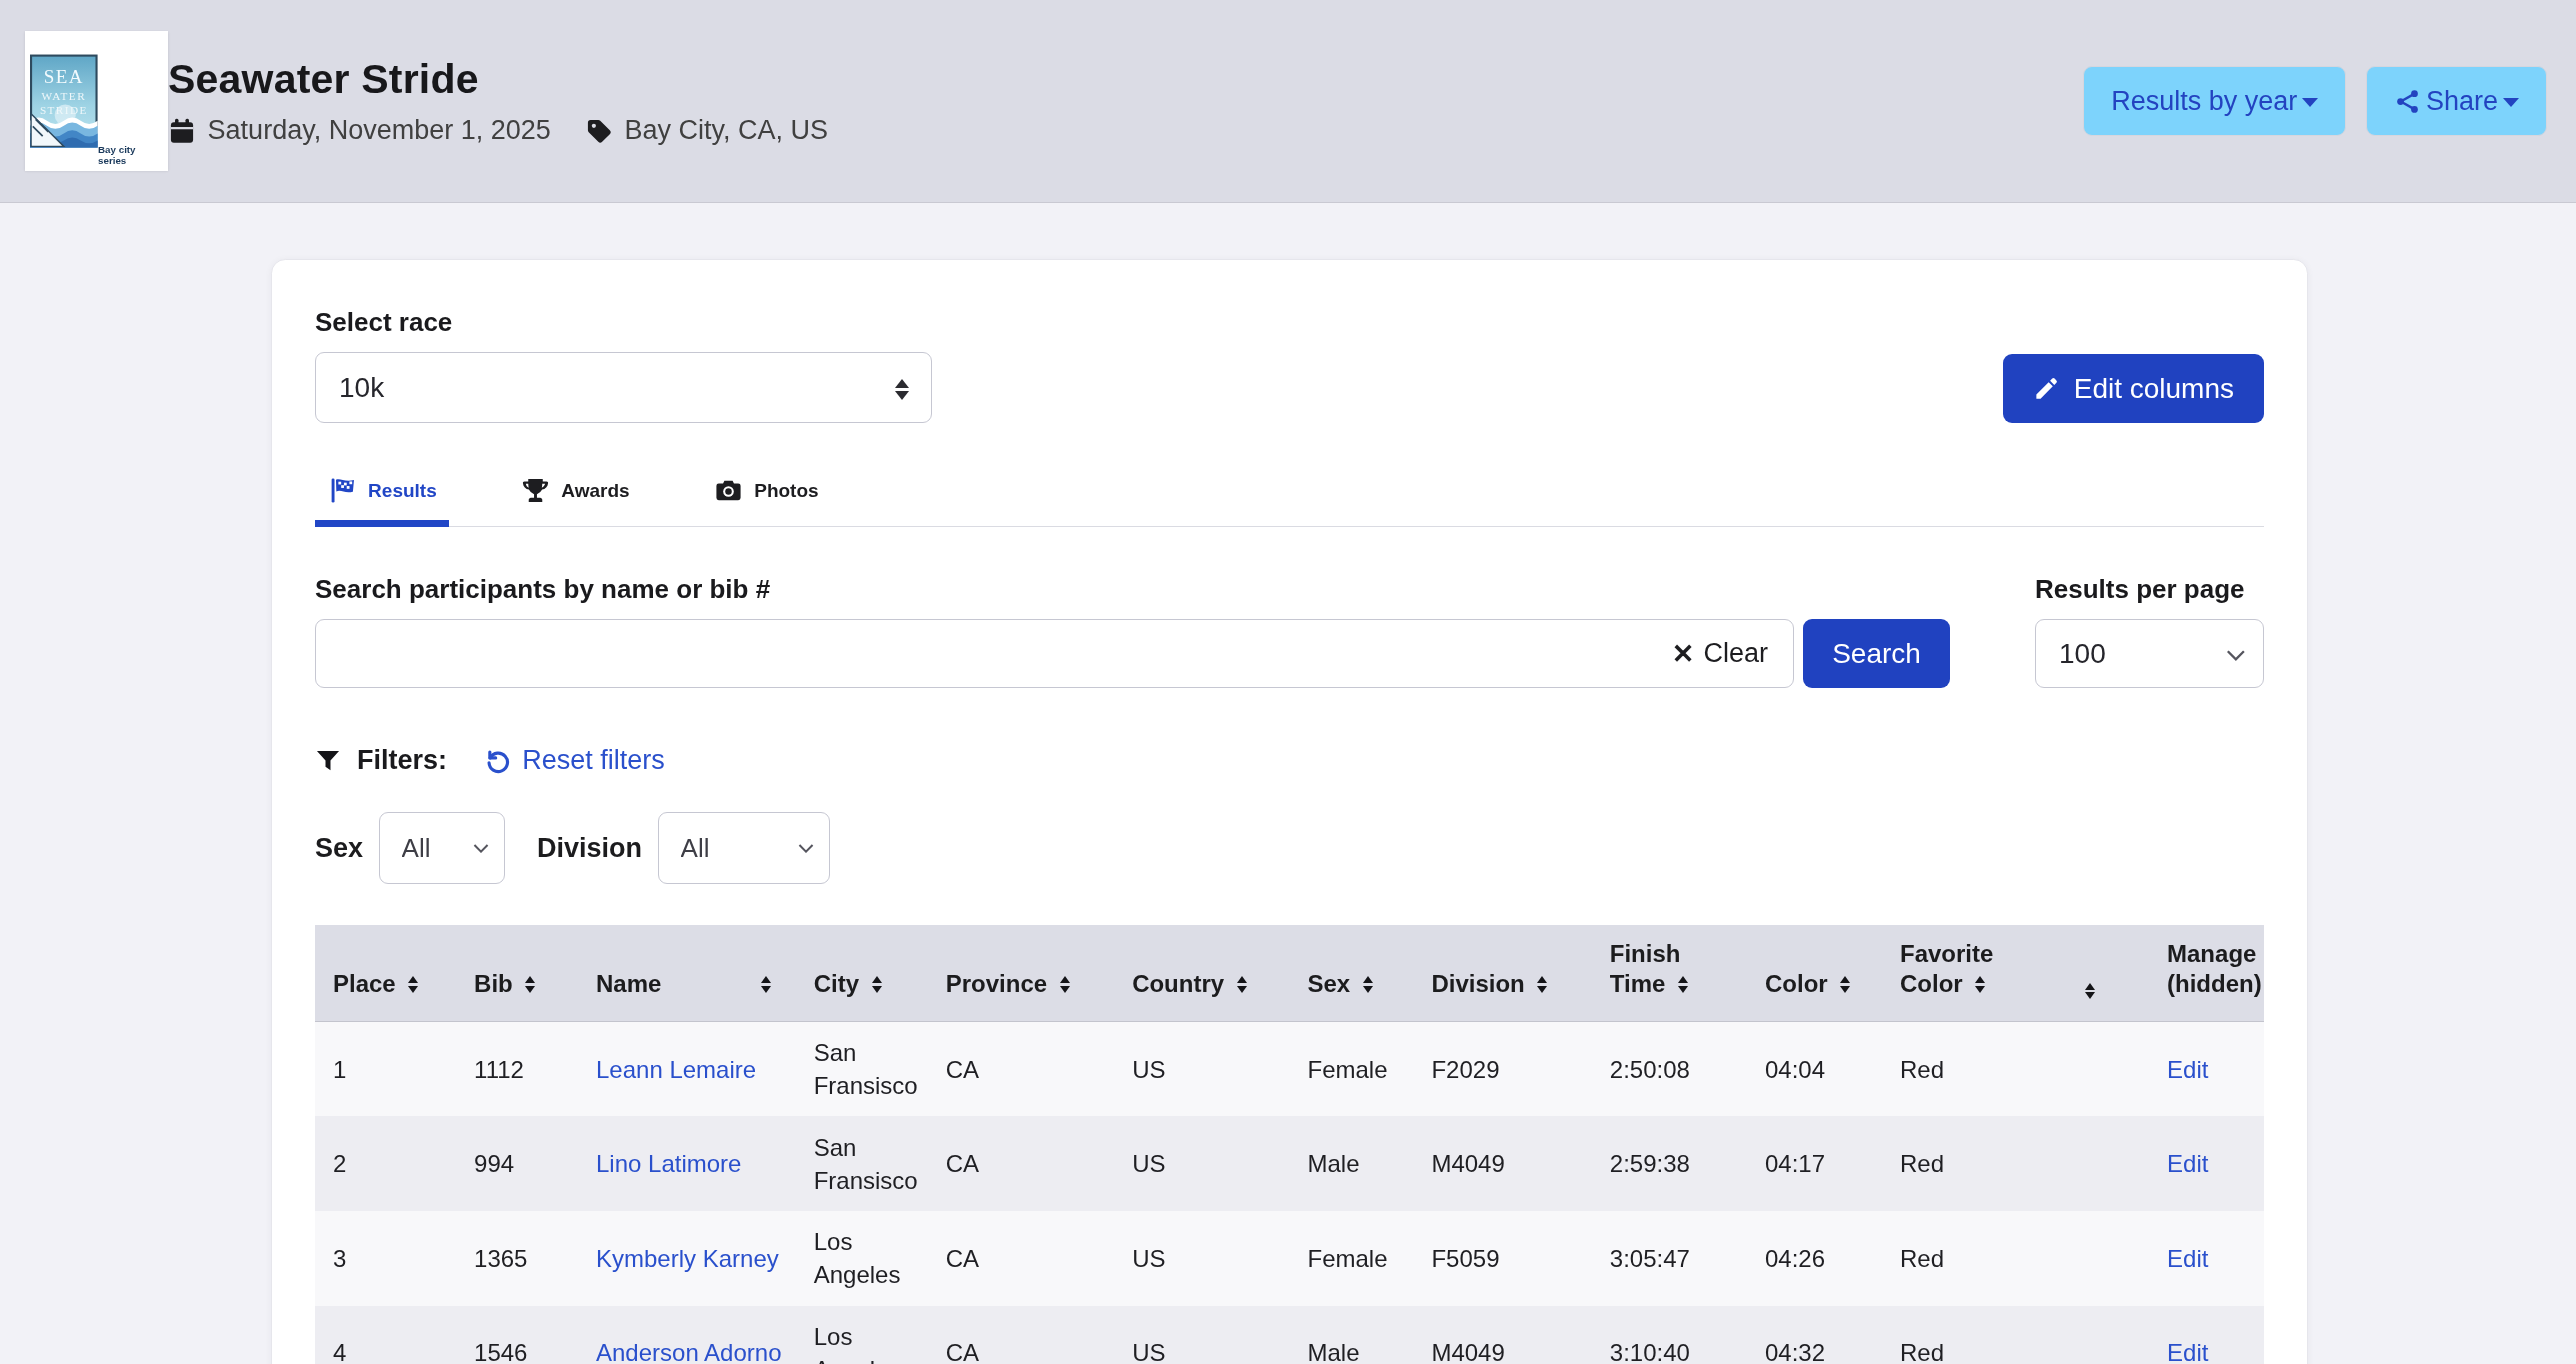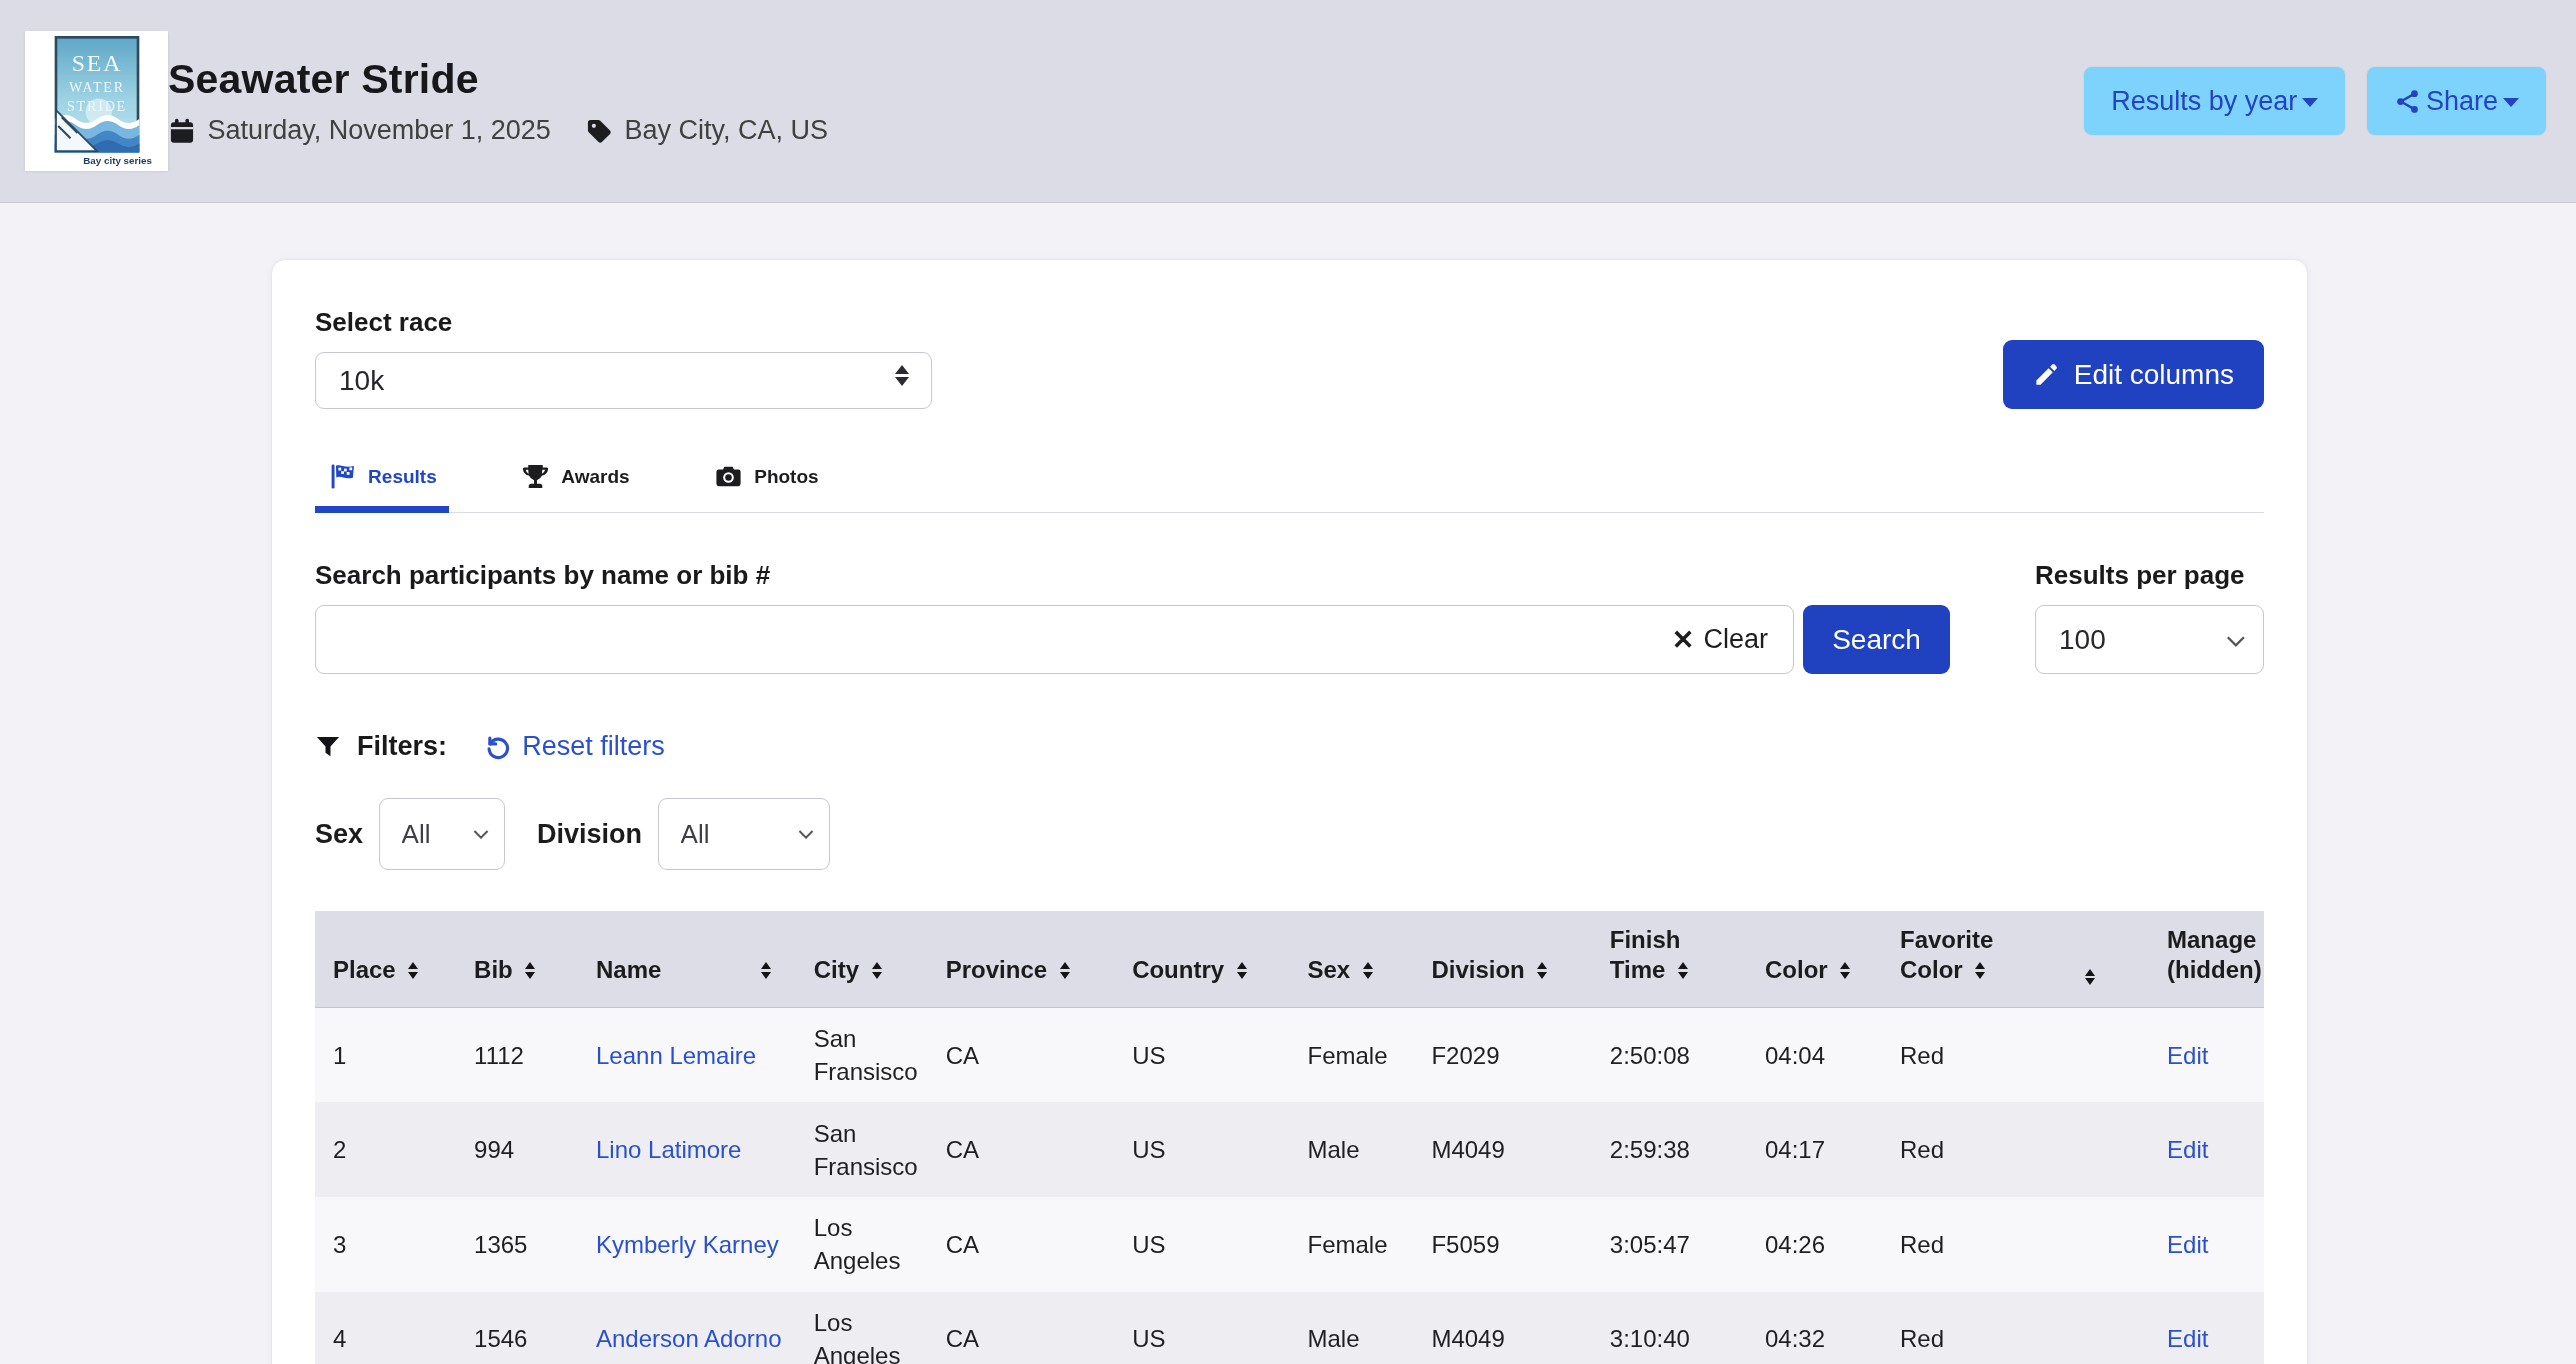--- a/index.html
+++ b/index.html
@@ -8,21 +8,21 @@
     --ink:#1c1c1e; --border:#c6c7d2; --card-border:#e6e6ec;
   }
   *{box-sizing:border-box; margin:0; padding:0;}
   html,body{width:2576px; height:1365px; overflow:hidden;}
   body{font-family:"Liberation Sans",sans-serif; background:var(--page-bg); color:var(--ink);}
 
   
   .topbar{height:203px; background:var(--header-bg); border-bottom:1.8px solid #c9c9d2;
           display:flex; align-items:center; padding:0 29px 0 25px;}
   .logo-card{width:143px; height:140px; background:#fff; box-shadow:0 0.9px 2.7px rgba(0,0,0,.12);
-             display:flex; flex-direction:column; align-items:center; justify-content:center; padding:5.4px;}
+             display:flex; align-items:center; justify-content:center; padding:5.4px;}
   .logo-caption{font-size:9.8px; font-weight:bold; color:#1b3a5c; align-self:flex-end; margin:1.8px 10.7px 0 0;}
   .title-block{}
   .event-title{font-size:41px; font-weight:bold; color:#18181b; letter-spacing:0.2px;}
   .meta-row{display:flex; align-items:center; margin-top:12.5px; font-size:27px; color:#404040;}
   .meta-row .icn{width:28px; height:28px; margin-right:11.6px; flex:none;}
   .meta-gap{width:34px;}
   .top-actions{margin-left:auto; display:flex; gap:19.7px;}
   .btn-light{display:flex; align-items:center; gap:5px; height:70px; padding:0 27px;
              background:#7dd3fc; border:0.9px solid #d6d6de; border-radius:9px;
              color:#2343c0; font-size:27px; font-weight:500; cursor:pointer;}
@@ -31,21 +31,21 @@
 
   
   .card{width:2037px; margin:56px 0 0 271px; background:#fff; border:0.9px solid var(--card-border);
         border-radius:14.3px; box-shadow:0 1.8px 7.2px rgba(30,30,60,.05); padding:47px 43px 54px;}
 
   .label{font-size:26px; font-weight:bold; color:#1a1a1d;}
   .row1{display:flex; justify-content:space-between; align-items:flex-end;}
   .selwrap{position:relative;}
   select{appearance:none; -webkit-appearance:none; background:#fff; border:1.8px solid var(--border);
          border-radius:9px; font-family:inherit; color:#26262c; outline:none;}
-  .race-select{width:617px; height:57px; font-size:28px; padding:0 54px 0 23px; margin-top:14.3px;}
+  .race-select{width:617px; height:71px; font-size:28px; padding:0 54px 0 23px; margin-top:14.3px;}
   .updown{position:absolute; right:23px; bottom:23px; display:flex; flex-direction:column; gap:3.6px; pointer-events:none;}
   .tri-u{width:0;height:0;border-left:7.2px solid transparent;border-right:7.2px solid transparent;border-bottom:9px solid #2b2b30;}
   .tri-d{width:0;height:0;border-left:7.2px solid transparent;border-right:7.2px solid transparent;border-top:9px solid #2b2b30;}
   .btn-primary{display:flex; align-items:center; gap:13.4px; height:69px; padding:0 30px;
                background:var(--accent); border:none; border-radius:9px; color:#fff;
                font-size:28px; font-family:inherit; cursor:pointer;}
 
   
   .tabs{display:flex; gap:59px; margin-top:52px; border-bottom:1.8px solid #dadbe2;}
   .tab{display:flex; align-items:center; gap:11.6px; font-size:19px; font-weight:bold; color:#1d1d20;

